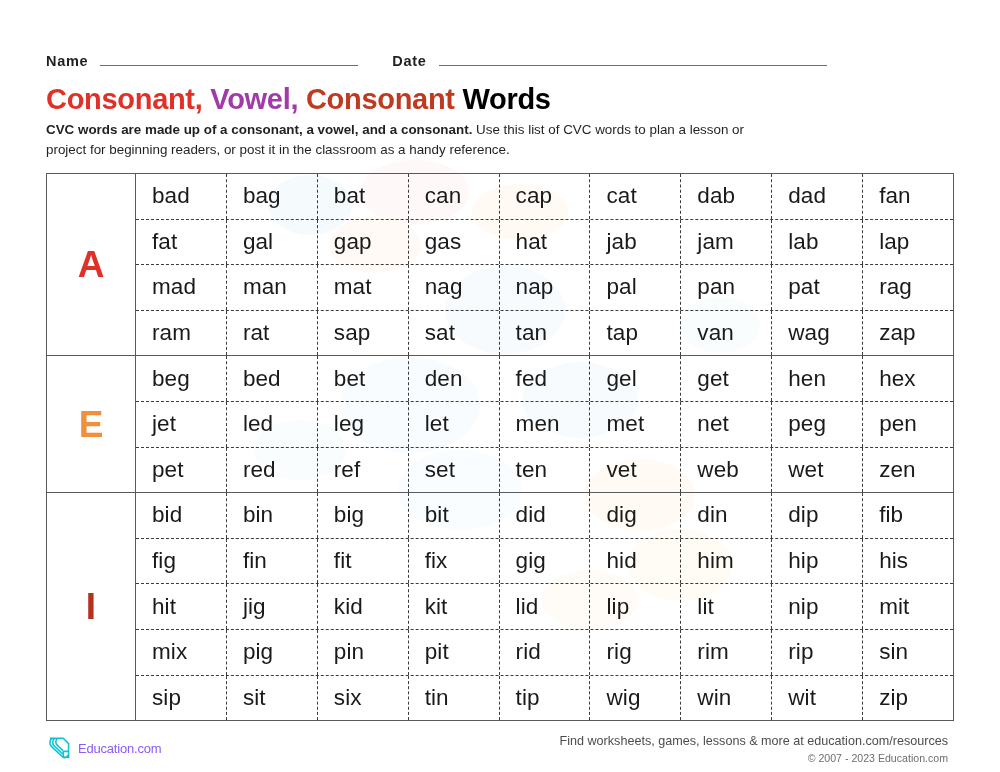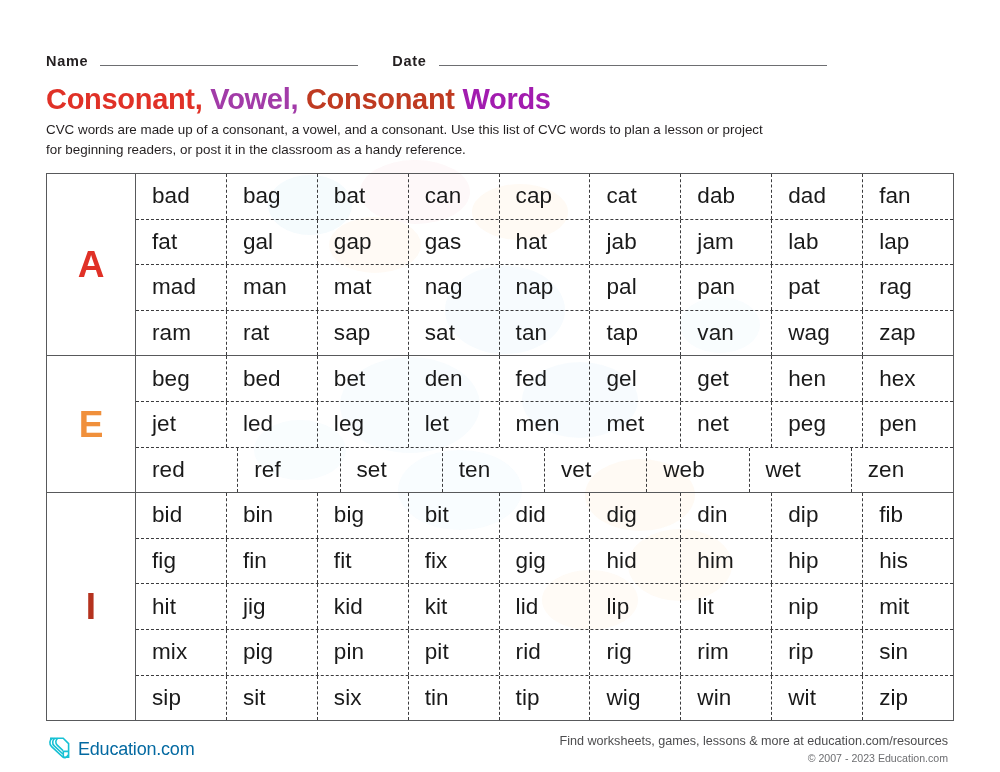--- a/index.html
+++ b/index.html
@@ -61,35 +61,35 @@
     font-size: 29px;
     font-weight: 700;
     letter-spacing: -0.3px;
     white-space: nowrap;
     z-index: 3;
     line-height: 1.05;
   }
   .t-red    { color: #E03127; }
   .t-purple { color: #A23BA8; }
   .t-brick  { color: #BF3A21; }
-  .t-orange { color: #a21caf; }
+  .t-orange { color: #000000; }
   .t-punct  { color: #E03127; }
   .t-punct2 { color: #A23BA8; }
 
   
   .desc {
     position: absolute;
     left: 46px; top: 120px;
     width: 730px;
     font-size: 13.4px;
     line-height: 1.52;
     color: #231f20;
     z-index: 3;
   }
-  .desc b { font-weight: 400; }
+  .desc b { font-weight: 700; }
 
   
   .tbl-wrap {
     position: absolute;
     left: 46px; top: 173px;
     width: 908px;
     z-index: 2;
     border: 1.4px solid #58595b;
     background: transparent;
   }
@@ -143,22 +143,22 @@
     z-index: 3;
   }
   .brand {
     position: absolute;
     left: 46px; top: 8px;
     display: flex;
     align-items: center;
     gap: 5px;
   }
   .brand-text {
-    color: #0369a1;
-    font-size: 18px;
+    color: #8b5cf6;
+    font-size: 13px;
     letter-spacing: -0.2px;
     line-height: 1;
   }
   .foot-right {
     position: absolute;
     right: 52px; top: 6px;
     text-align: right;
   }
   .foot-line1 {
     font-size: 12.6px;
@@ -276,20 +276,21 @@
             <div class="vcell">led</div>
             <div class="vcell">leg</div>
             <div class="vcell">let</div>
             <div class="vcell">men</div>
             <div class="vcell">met</div>
             <div class="vcell">net</div>
             <div class="vcell">peg</div>
             <div class="vcell">pen</div>
           </div>
           <div class="vrow">
+            <div class="vcell">pet</div>
             <div class="vcell">red</div>
             <div class="vcell">ref</div>
             <div class="vcell">set</div>
             <div class="vcell">ten</div>
             <div class="vcell">vet</div>
             <div class="vcell">web</div>
             <div class="vcell">wet</div>
             <div class="vcell">zen</div>
           </div>
         </div>

